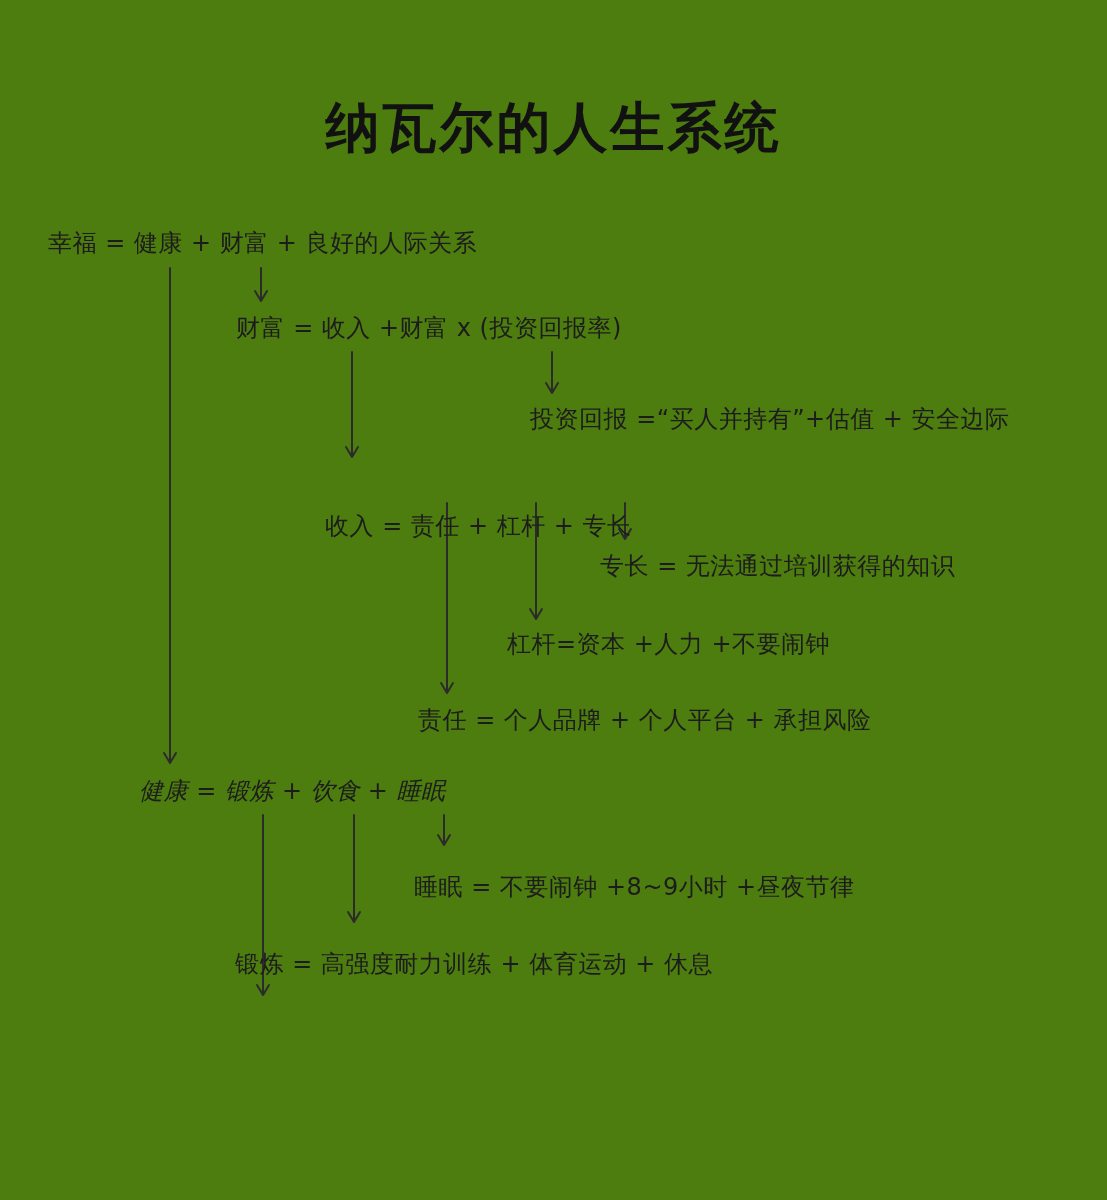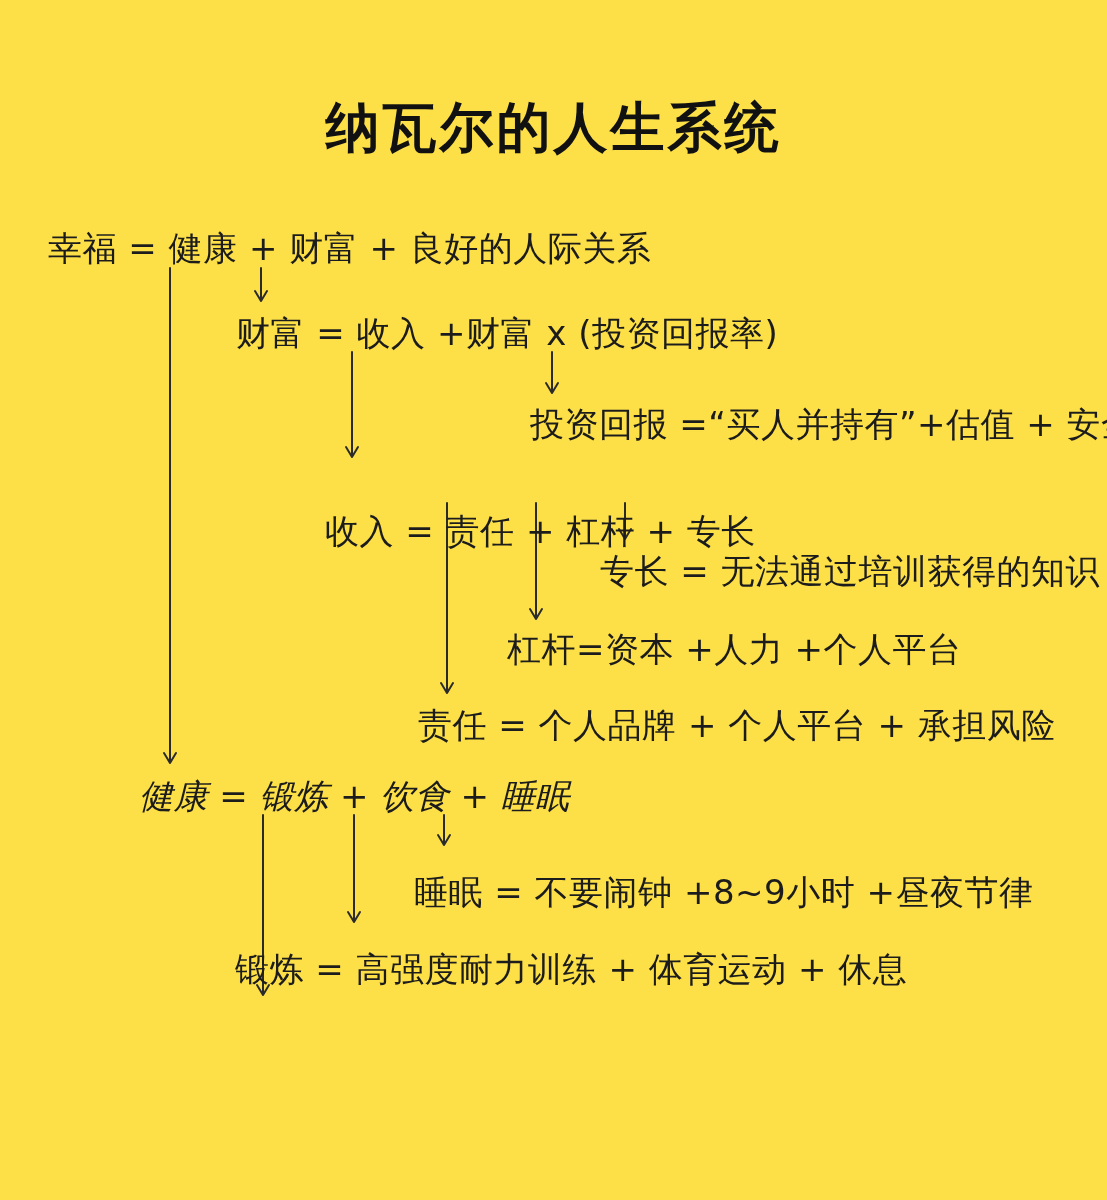--- a/index.html
+++ b/index.html
@@ -5,39 +5,39 @@
   html, body {
     margin: 0;
     padding: 0;
     background: #f4f4f4;
   }
   .page {
     position: relative;
     width: 1107px;
     height: 1200px;
     margin: 0 auto;
-    background: #fde047;
+    background: #4d7c0f;
     overflow: hidden;
     font-family: "DejaVu Sans", "Liberation Sans", sans-serif;
     color: #1a1a1a;
   }
   .title {
     position: absolute;
     top: 92px;
     left: 0;
     width: 100%;
     text-align: center;
     font-size: 54px;
     font-weight: 900;
     letter-spacing: 3px;
     color: #111111;
   }
   .node {
     position: absolute;
-    font-size: 34px;
+    font-size: 24px;
     line-height: 1.05;
     white-space: nowrap;
     letter-spacing: 0.5px;
     color: #1c1c1c;
   }
   .arrows {
     position: absolute;
     top: 0;
     left: 0;
     width: 1107px;
@@ -110,19 +110,19 @@
       <line x1="444" y1="815" x2="444" y2="844"></line>
         <path d="M438 835 L444 845 L450 835"></path>
     </g>
   </svg>
 
   <div class="node" style="left:48px;  top:231px;">幸福 = 健康 + 财富 + 良好的人际关系</div>
   <div class="node" style="left:236px; top:316px;">财富 = 收入 +财富 x (投资回报率)</div>
   <div class="node" style="left:530px; top:407px;">投资回报 =“买人并持有”+估值 + 安全边际</div>
   <div class="node" style="left:325px; top:467px;margin-top:47px;">收入 = 责任 + 杠杆 + 专长</div>
   <div class="node" style="left:600px; top:554px;">专长 = 无法通过培训获得的知识</div>
-  <div class="node" style="left:507px; top:632px;">杠杆=资本 +人力 +个人平台</div>
+  <div class="node" style="left:507px; top:632px;">杠杆=资本 +人力 +不要闹钟</div>
   <div class="node" style="left:418px; top:708px;">责任 = 个人品牌 + 个人平台 + 承担风险</div>
   <div class="node" style="left:139px; top:779px;font-style:italic;">健康 = 锻炼 + 饮食 + 睡眠</div>
   <div class="node" style="left:414px; top:859px;margin-top:16px;">睡眠 = 不要闹钟 +8~9小时 +昼夜节律</div>
   <div class="node" style="left:235px; top:952px;">锻炼 = 高强度耐力训练 + 体育运动 + 休息</div>
 
 </div>
 
 </body></html>

